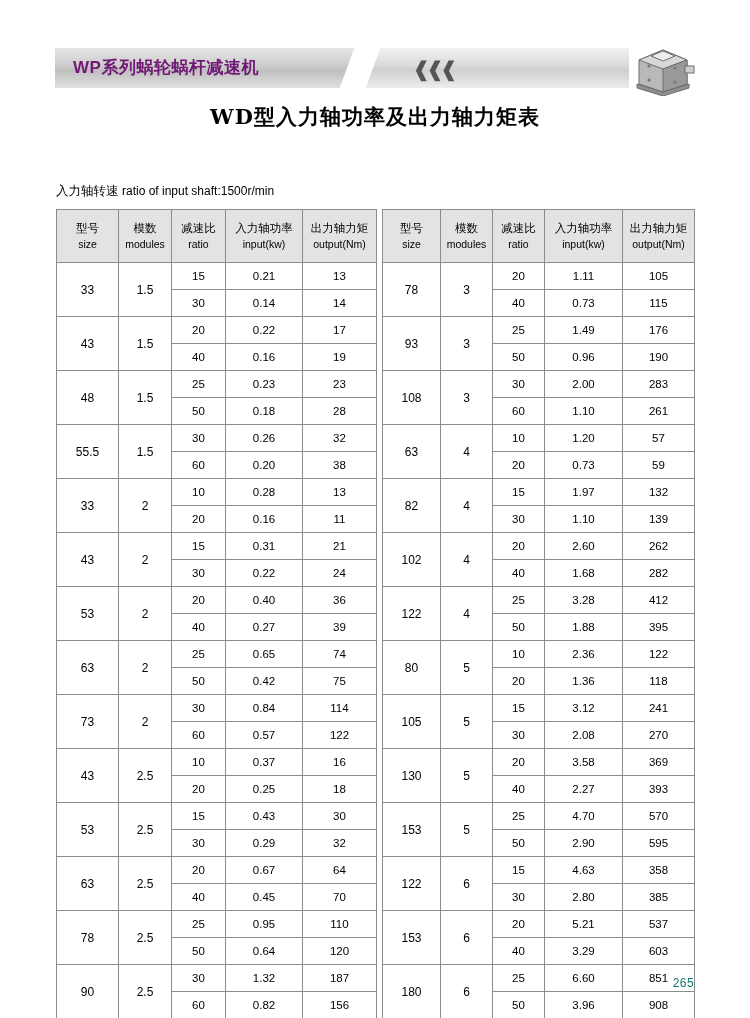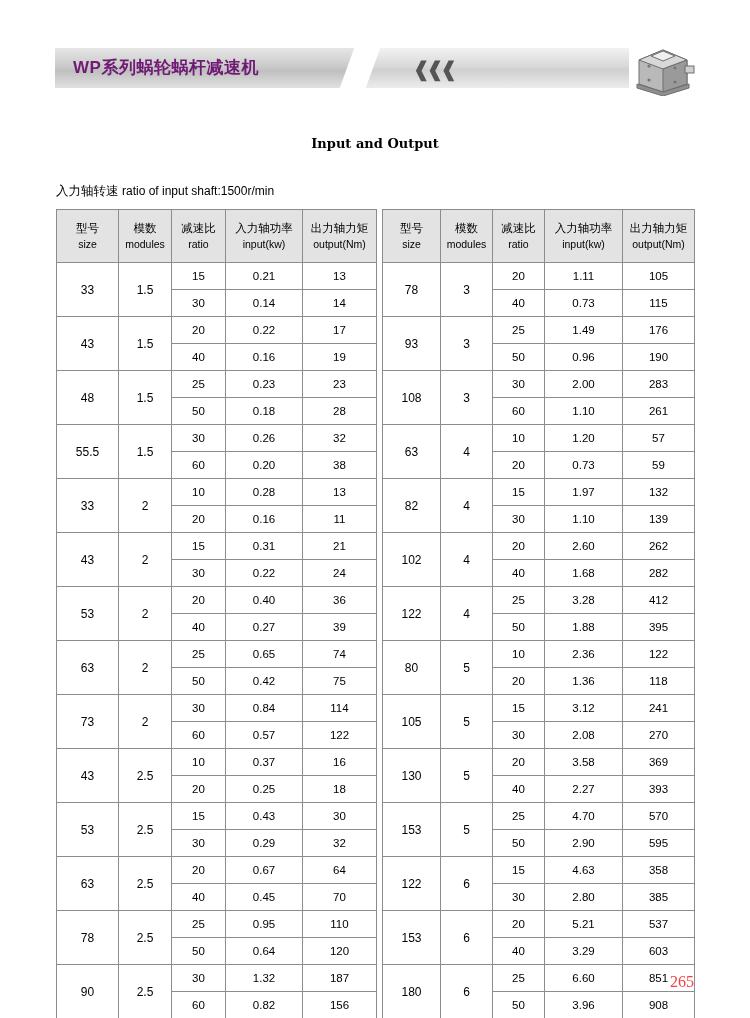--- a/index.html
+++ b/index.html
@@ -159,23 +159,23 @@
   #table-right col.c0 { width: 58px; }
   #table-right col.c1 { width: 52px; }
   #table-right col.c2 { width: 52px; }
   #table-right col.c3 { width: 78px; }
   #table-right col.c4 { width: 72px; }
 
   .page-number {
     position: absolute;
     right: 56px;
     bottom: 27px;
-    font-size: 16px;
-    font-family: Liberation Serif, serif;
-    color: #ef4444;
+    font-size: 12px;
+    font-family: Liberation Mono, monospace;
+    color: #0f766e;
   }
 </style>
 </head>
 <body>
 
 <div class="page">
 
   <div class="header">
     <div class="header-bar"></div>
     <div class="header-bar-left"></div>
@@ -198,21 +198,21 @@
         <circle cx="20" cy="24" r="1.6" fill="#777"></circle>
         <circle cx="20" cy="38" r="1.6" fill="#777"></circle>
         <circle cx="46" cy="26" r="1.6" fill="#777"></circle>
         <circle cx="46" cy="40" r="1.6" fill="#777"></circle>
 
         <polygon points="8,42 34,50 60,42 60,46 34,54 8,46" fill="#8f8f8f" stroke="#6e6e6e" stroke-width="1"></polygon>
       </svg>
     </div>
   </div>
 
-  <div class="sub-title">Input and Output</div>
+  <div class="main-title">WD型入力轴功率及出力轴力矩表</div>
 
   <div class="speed-note">
     <span class="cn">入力轴转速</span>
     <span class="en">ratio of input shaft:1500r/min</span>
   </div>
 
   <table class="tbl" id="table-left">
     <colgroup>
       <col class="c0">
         <col class="c1">

